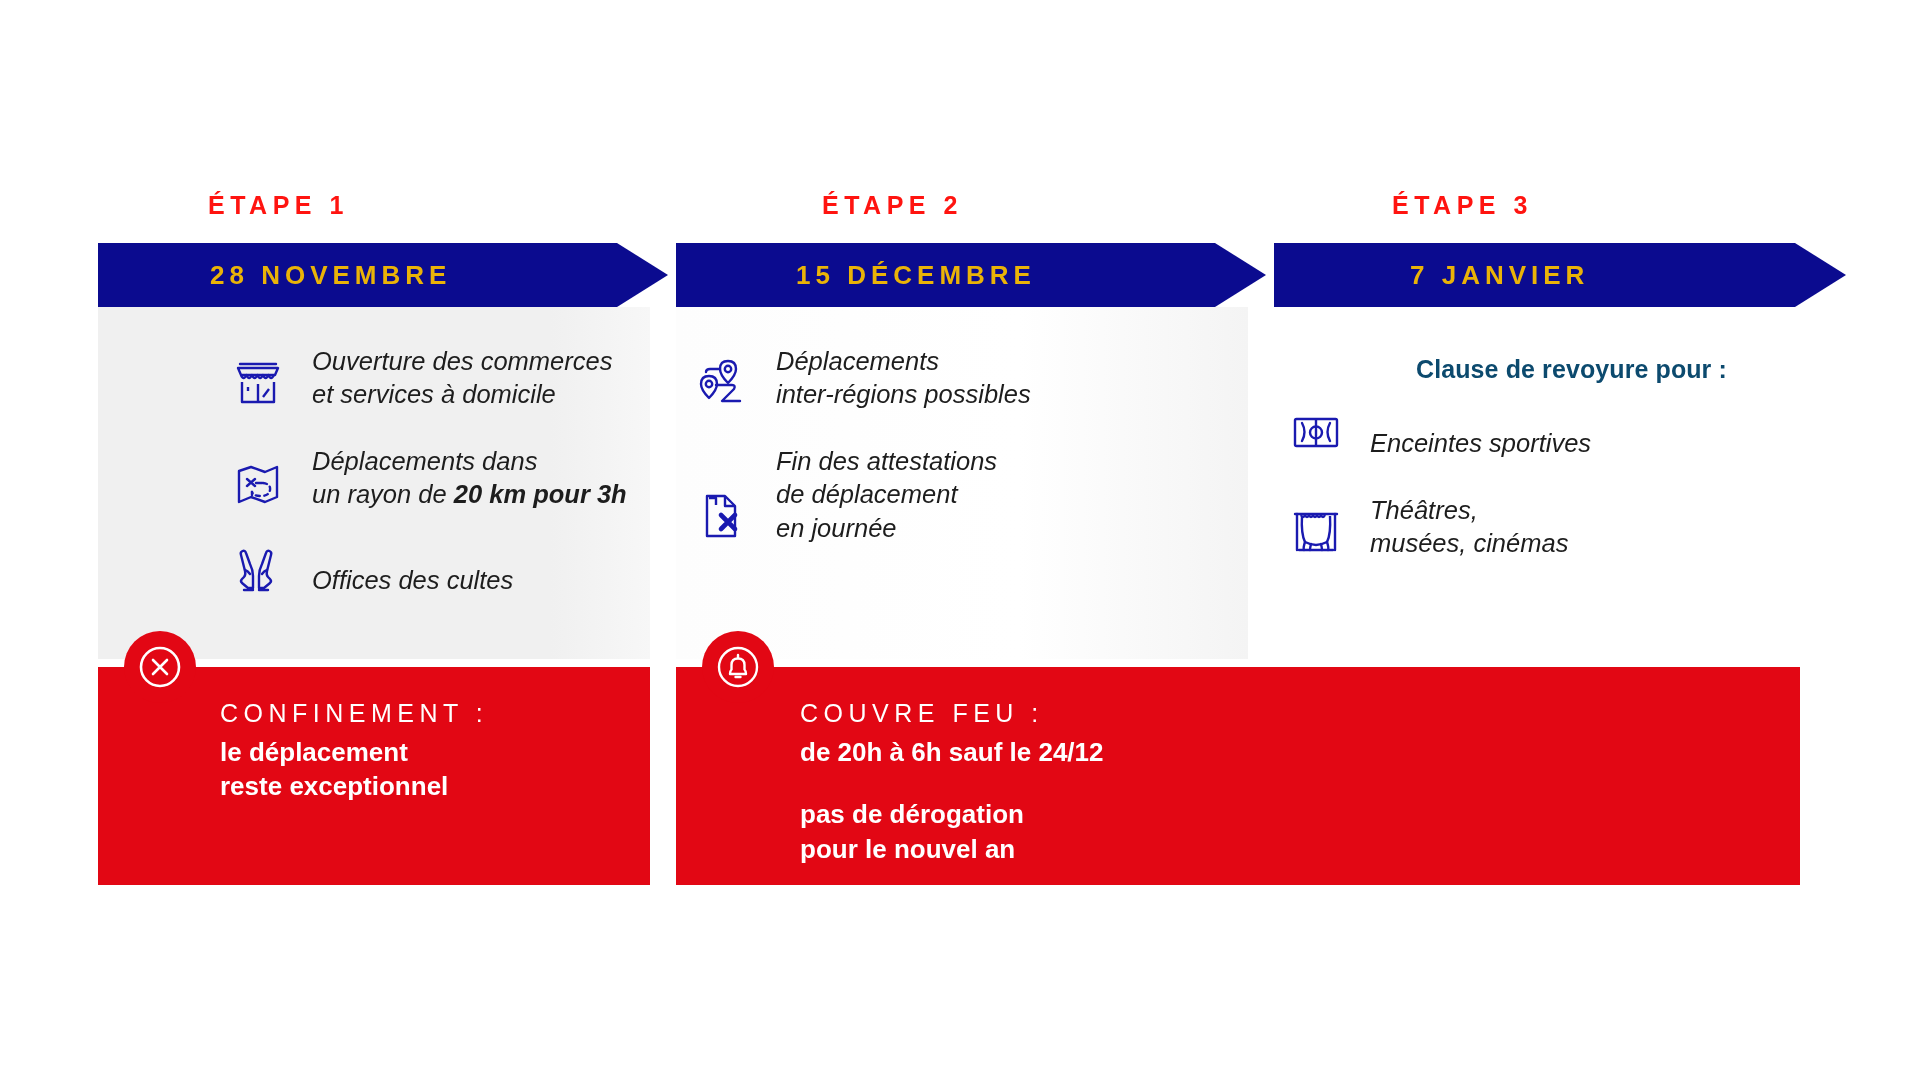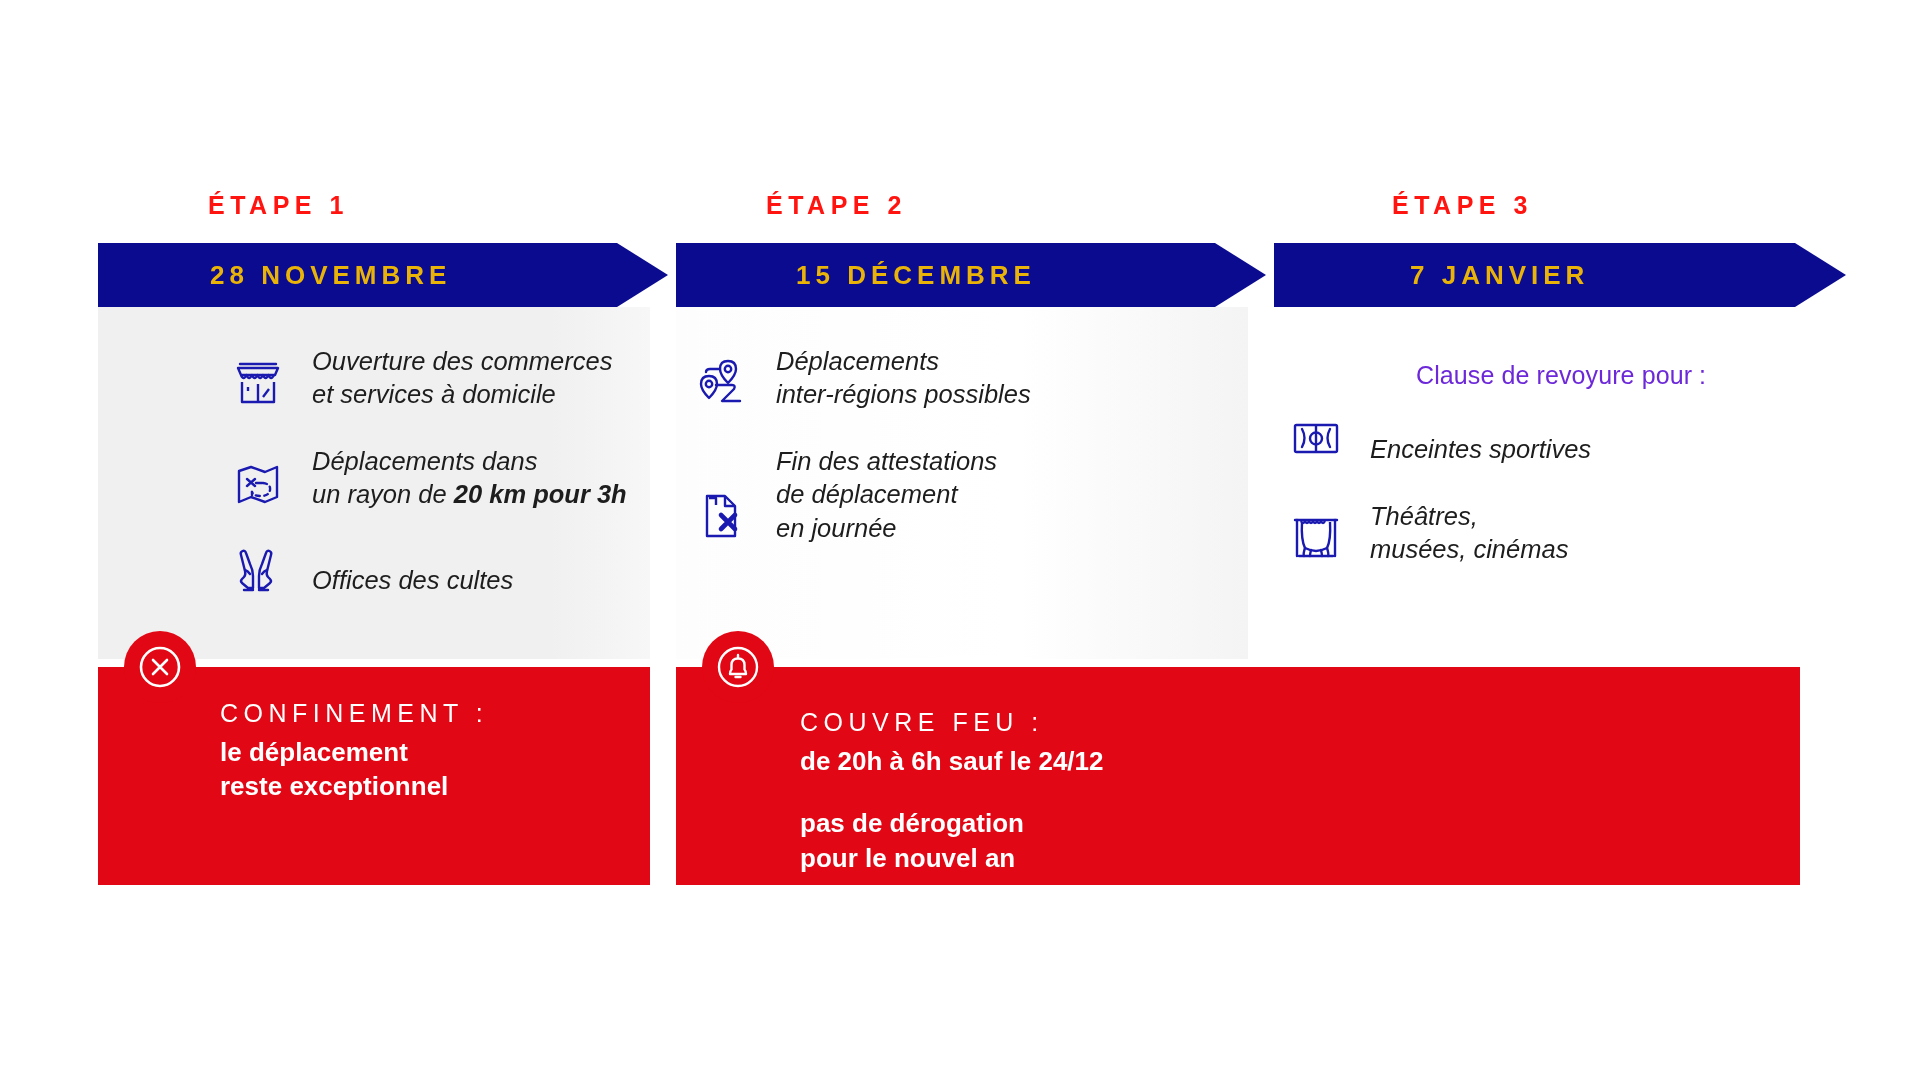--- a/index.html
+++ b/index.html
@@ -25,21 +25,21 @@
   
   .etape-label {
     position: absolute;
     font-size: 25px;
     font-weight: 700;
     letter-spacing: 5.5px;
     color: #ff1410;
     white-space: nowrap;
   }
   #etape-1 { left: 208px; top: 191px; }
-  #etape-2 { left: 766px; top: 191px; }
+  #etape-2 { left: 822px; top: 191px; }
   #etape-3 { left: 1392px; top: 191px; }
 
   
   .date-banner {
     position: absolute;
     height: 64px;
     background: #0b0b8f;
     color: #eab308;
     display: flex;
     align-items: center;
@@ -103,23 +103,23 @@
   
   .panel-inner {
     position: absolute;
     left: 0; top: 0;
     width: 100%;
     padding: 34px 0 0 0;
     box-sizing: border-box;
   }
   .panel-heading {
     font-size: 25px;
-    font-weight: 400;
-    color: #6d28d9;
-    margin: 20px 0 20px 142px;
+    font-weight: 700;
+    color: #0c4a6e;
+    margin: 14px 0 20px 142px;
     letter-spacing: 0.1px;
   }
   .row {
     display: flex;
     align-items: flex-end;
     margin-bottom: 30px;
     font-style: italic;
   }
   .row .icon-slot {
     width: 64px;
@@ -176,21 +176,21 @@
     justify-content: center;
   }
   #badge-1 { left: 124px; top: 631px; }
   #badge-2 { left: 702px; top: 631px; }
 
   .alert-body {
     position: absolute;
     top: 32px;
   }
   #alert-1 .alert-body { left: 122px; }
-  #alert-2 .alert-body { left: 124px; margin-top: 9px; }
+  #alert-2 .alert-body { left: 124px; }
 
   .alert-title {
     font-size: 25px;
     font-weight: 500;
     letter-spacing: 5.5px;
     white-space: nowrap;
     margin-bottom: 7px;
   }
   .alert-sub {
     font-size: 26px;

